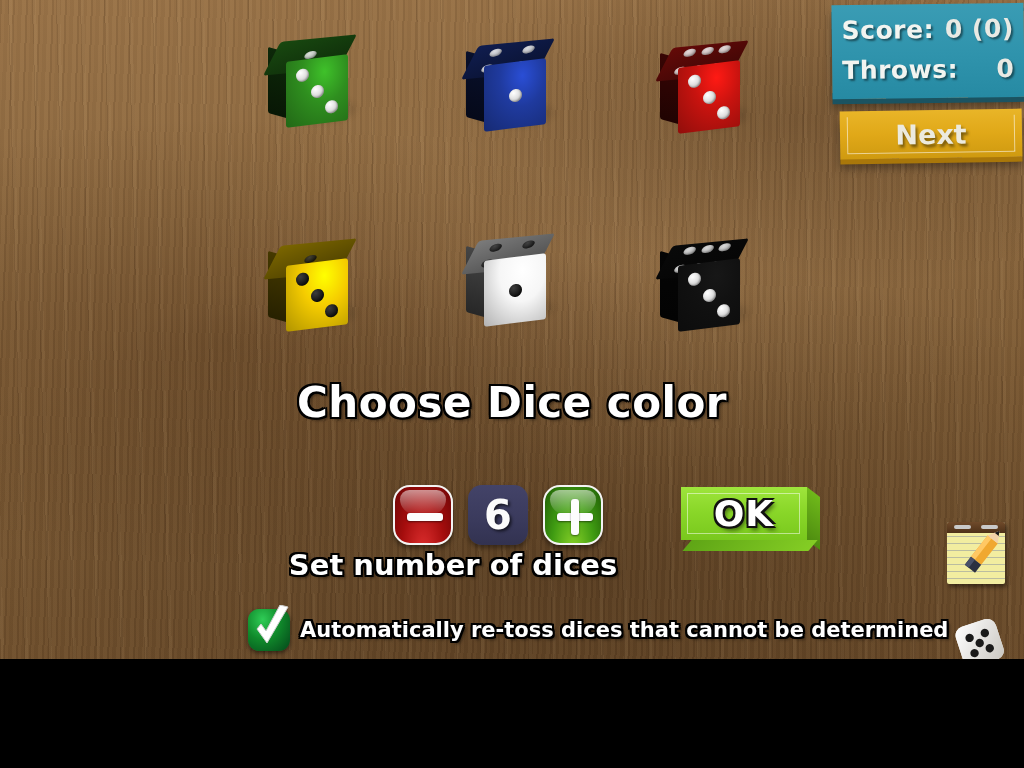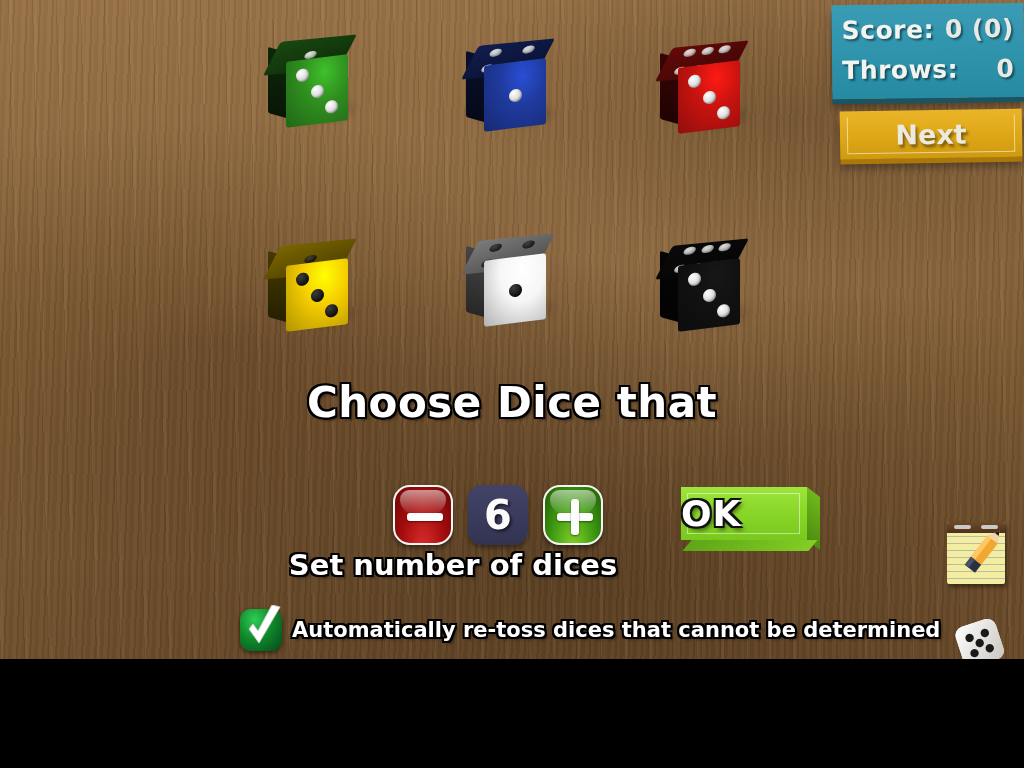--- a/index.html
+++ b/index.html
@@ -262,20 +262,21 @@
     position: absolute;
     left: 681px;
     top: 487px;
     width: 126px;
     height: 53px;
     cursor: pointer;
     background: linear-gradient(180deg, #9ee53c 0%, #8ad729 45%, #79c81d 100%);
     box-shadow: 0 0 0 0 rgba(0,0,0,0);
     display: flex;
     align-items: center;
+    justify-content: center;
   }
   #ok-button .edge-r {
     position: absolute;
     right: -13px; top: 5px;
     width: 13px; height: 53px;
     background: linear-gradient(180deg, #6fb91a, #4e8c10);
     transform: skewY(37deg);
   }
   #ok-button .edge-b {
     position: absolute;
@@ -298,21 +299,21 @@
     color: #ffffff;
     text-shadow:
       -2px -2px 0 #111, 2px -2px 0 #111, -2px 2px 0 #111, 2px 2px 0 #111,
       0 2px 0 #111, 3px 4px 4px rgba(0,0,0,0.5);
     letter-spacing: 1px;
   }
 
   
   #autotoss-row {
     position: absolute;
-    left: 240px;
+    left: 248px;
     top: 608px;
     height: 44px;
     display: flex;
     align-items: center;
     text-align: center;
   }
   #autotoss-checkbox {
     position: relative;
     width: 42px;
     height: 42px;
@@ -500,21 +501,21 @@
     <div class="score-row">
       <span>Throws:</span>
       <span class="val">0</span>
     </div>
   </div>
 
   <div id="next-button">
     <span class="label">Next</span>
   </div>
 
-  <div id="heading" class="gametext">Choose Dice that</div>
+  <div id="heading" class="gametext">Choose Dice color</div>
 
   <div id="stepper">
     <div id="minus-button" class="rnd-btn">
       <div class="gloss"></div>
       <div class="sign sign-h"></div>
     </div>
     <div id="count-box">
       <span class="num">6</span>
     </div>
     <div id="plus-button" class="rnd-btn">

